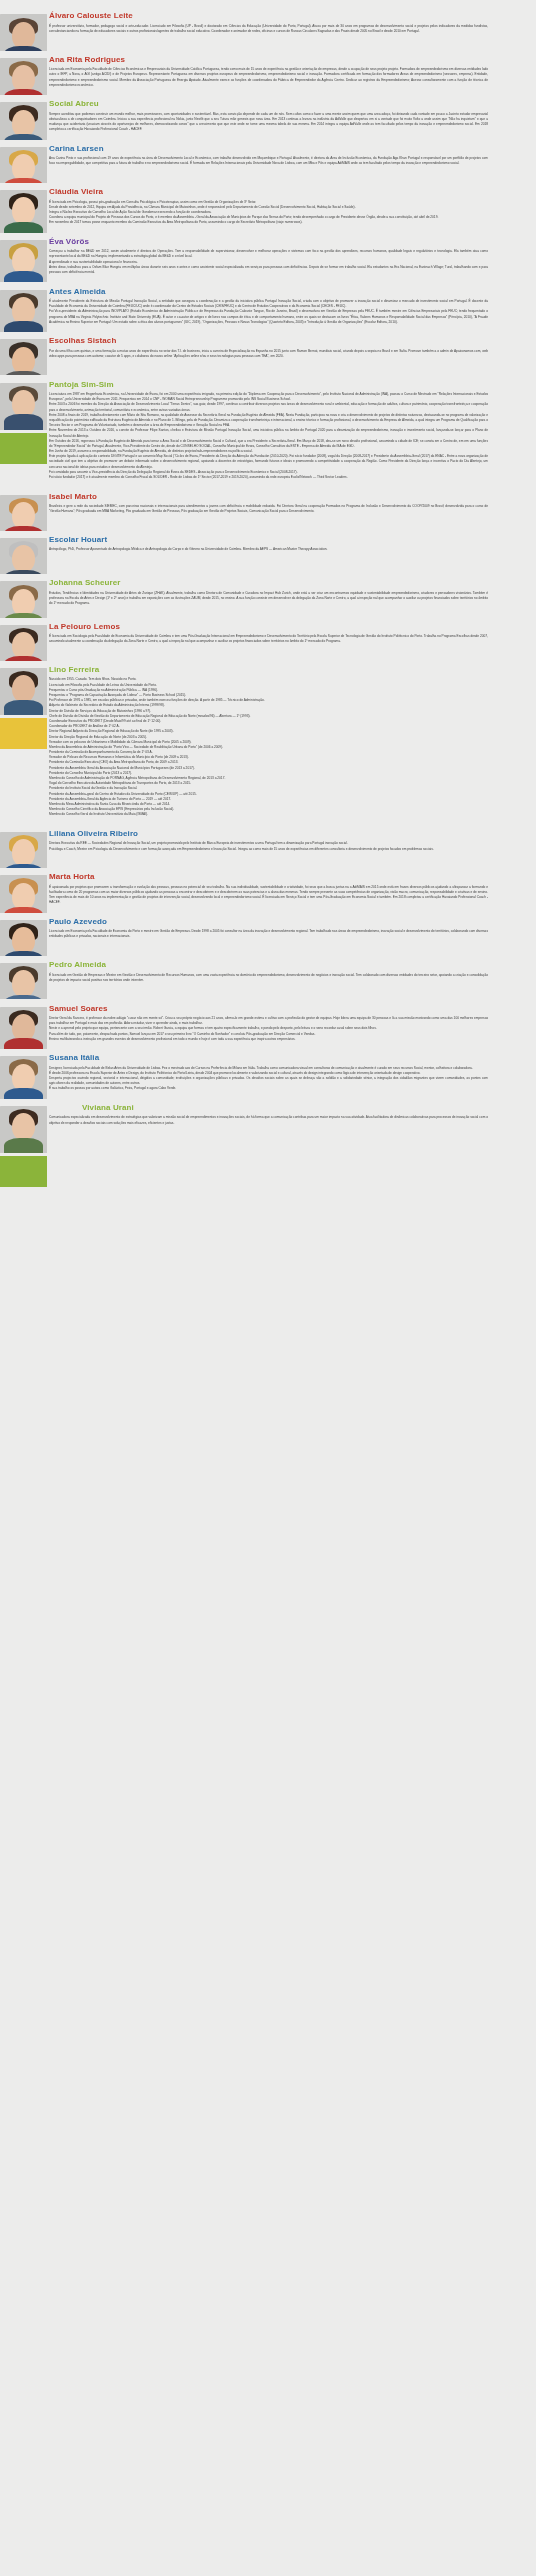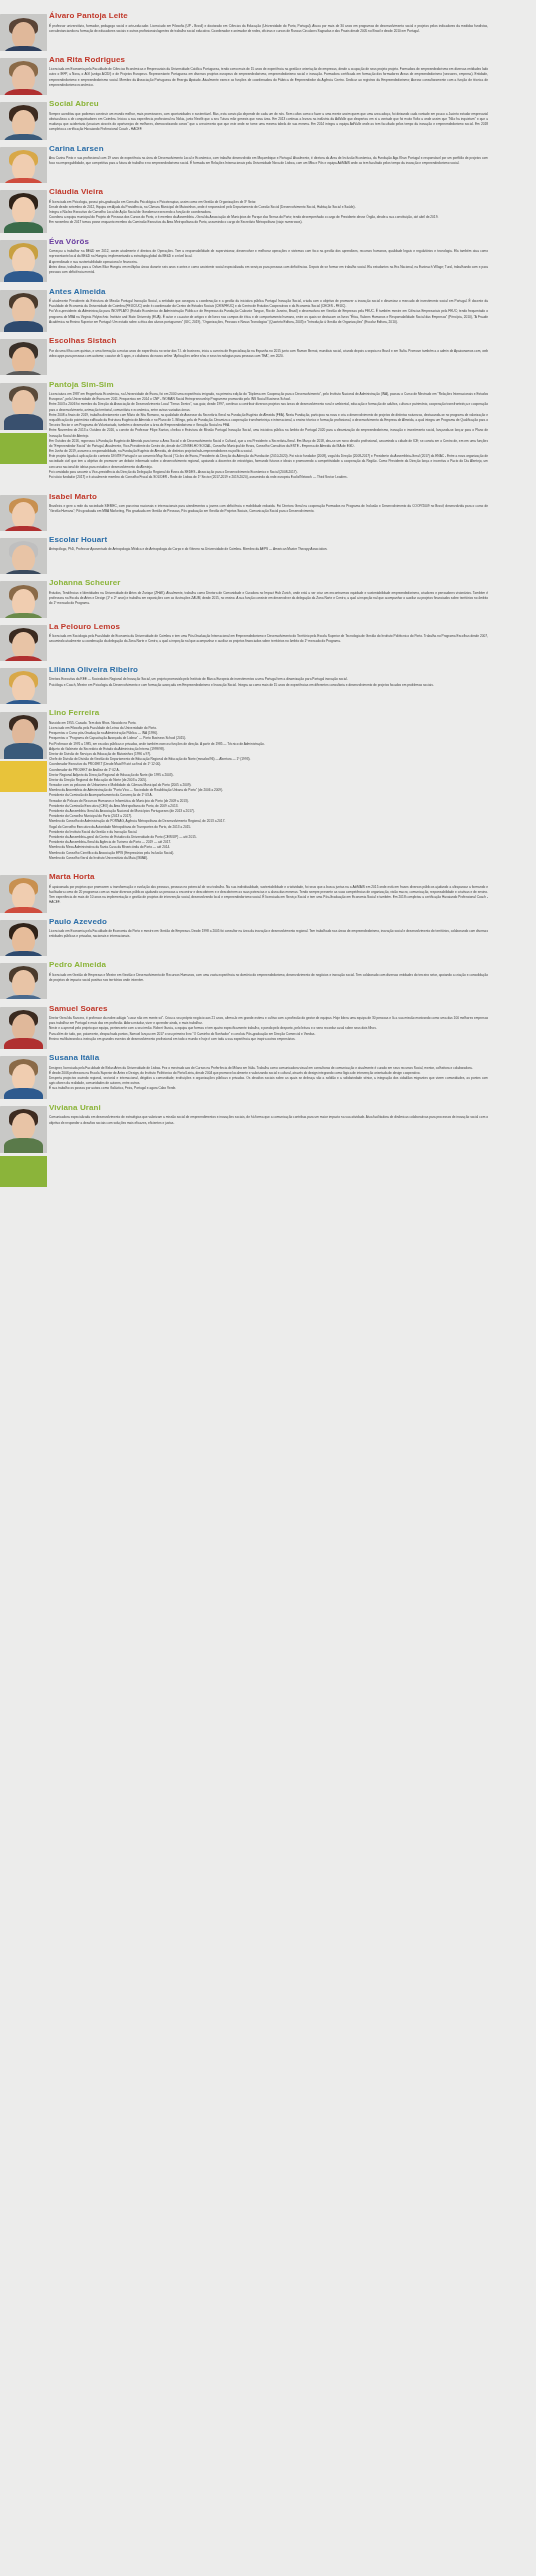--- a/index.html
+++ b/index.html
@@ -97,21 +97,21 @@
       <div class="speaker">
         <div class="sp-inner">
           <div class="photo">
             <div class="face">
               <div class="hair" style="background:#5a4436"></div>
               <div class="skin" style="background:#e0b89a"></div>
               <div class="body" style="background:#2d3f5e"></div>
             </div>
           </div>
           <div class="colorbar" style="background: rgb(226, 87, 76);"></div>
-          <div class="sp-name" style="color: rgb(192, 57, 43);">Álvaro Pantoja Leite</div>
+          <div class="sp-name" style="color: rgb(192, 57, 43);">Álvaro Calouste Leite</div>
           <div class="sp-bio">É professor universitário, formador, pedagogo social e arte-educador. Licenciado em Filosofia (UP - Brasil) e doutorado em Ciências da Educação (Universidade do Porto, Portugal). Atuou por mais de 30 anos em programas de desenvolvimento social e projetos pelos indicadores da medidas fundistas, consubstanciando na formação de educadores sociais e outros profissionais/agentes de trabalho social educativo. Coordenador e animador de redes, oficinas e cursos de Russas Circulares Sagradas e das Praxis desde 2005 no Brasil e desde 2010 em Portugal.</div>
         </div>
       </div>
       <div class="speaker">
         <div class="sp-inner">
           <div class="photo">
             <div class="face">
               <div class="hair" style="background:#8a6a48"></div>
               <div class="skin" style="background:#e6c0a4"></div>
               <div class="body" style="background:#b03030"></div>
@@ -282,35 +282,20 @@
           <div class="photo">
             <div class="face">
               <div class="hair" style="background:#3a2a20"></div>
               <div class="skin" style="background:#e8c4a6"></div>
               <div class="body" style="background:#b03030"></div>
             </div>
           </div>
           <div class="colorbar" style="background: rgb(192, 57, 43);"></div>
           <div class="sp-name" style="color: rgb(192, 57, 43);">La Pelouro Lemos</div>
           <div class="sp-bio">É licenciada em Sociologia pela Faculdade de Economia da Universidade de Coimbra e tem uma Pós-Graduação Internacional em Empreendedorismo e Desenvolvimento do Território pela Escola Superior de Tecnologia de Gestão do Instituto Politécnico do Porto. Trabalha no Programa Escolhas desde 2007, assumindo atualmente a coordenação da delegação da Zona Norte e Centro, a qual a inspeção nal que acompanhar e auxiliar os projetos financiados sobre territórios no âmbito do 1º mercado do Programa.</div>
-        </div>
-      </div>
-      <div class="speaker">
-        <div class="sp-inner">
-          <div class="photo">
-            <div class="face">
-              <div class="hair" style="background:#d8a848"></div>
-              <div class="skin" style="background:#f0cdb0"></div>
-              <div class="body" style="background:#2e5a8e"></div>
-            </div>
-          </div>
-          <div class="colorbar" style="background: rgb(240, 160, 48);"></div>
-          <div class="sp-name" style="color: rgb(45, 111, 168);">Liliana Oliveira Ribeiro</div>
-          <div class="sp-bio">Diretora Executiva da REE — Sociedades Regional de Inovação Social, um projeto promovido pelo Instituto de Marca Europeia de investimentos a uma Portugal tem a dinamização para Portugal inovação social.
-Psicóloga e Coach, Mestre em Psicologia da Desenvolvimento e com formação avançada em Empreendedorismo e Inovação Social. Integra ao como mais de 15 anos de experiências em diferentes consultoria e desenvolvimento de projetos focados em problemas sociais.</div>
         </div>
       </div>
       <div class="speaker">
         <div class="sp-inner">
           <div class="photo">
             <div class="face">
               <div class="hair" style="background:#3a2a20"></div>
               <div class="skin" style="background:#e0b89a"></div>
               <div class="body" style="background:#3a5a7a"></div>
             </div>
@@ -343,20 +328,35 @@
 Presidente da Assembleia-Geral da Agência de Turismo do Porto — 2019 — até 2017.
 Membro da Mesa Administrativa da Santa Casa da Misericórdia do Porto — até 2014.
 Membro do Conselho Científico da Associação EPIS (Empresários pela Inclusão Social).
 Membro do Conselho Geral do Instituto Universitário da Maia (ISMAI).</div>
         </div>
       </div>
       <div class="speaker">
         <div class="sp-inner">
           <div class="photo">
             <div class="face">
+              <div class="hair" style="background:#d8a848"></div>
+              <div class="skin" style="background:#f0cdb0"></div>
+              <div class="body" style="background:#2e5a8e"></div>
+            </div>
+          </div>
+          <div class="colorbar" style="background: rgb(240, 160, 48);"></div>
+          <div class="sp-name" style="color: rgb(45, 111, 168);">Liliana Oliveira Ribeiro</div>
+          <div class="sp-bio">Diretora Executiva da REE — Sociedades Regional de Inovação Social, um projeto promovido pelo Instituto de Marca Europeia de investimentos a uma Portugal tem a dinamização para Portugal inovação social.
+Psicóloga e Coach, Mestre em Psicologia da Desenvolvimento e com formação avançada em Empreendedorismo e Inovação Social. Integra ao como mais de 15 anos de experiências em diferentes consultoria e desenvolvimento de projetos focados em problemas sociais.</div>
+        </div>
+      </div>
+      <div class="speaker">
+        <div class="sp-inner">
+          <div class="photo">
+            <div class="face">
               <div class="hair" style="background:#c89050"></div>
               <div class="skin" style="background:#f0cdb0"></div>
               <div class="body" style="background:#cf4d3e"></div>
             </div>
           </div>
           <div class="colorbar" style="background: rgb(192, 57, 43);"></div>
           <div class="sp-name" style="color: rgb(192, 57, 43);">Marta Horta</div>
           <div class="sp-bio">É apaixonada por projetos que promovem a transformação e evolução das pessoas, pessoas no potencial de seu trabalho. Na sua individualidade, sustentabilidade e criatividade, foi seus que a busca juntas na a AdiMAIS em 2015 onde está em frases diversos públicos ajudando a ultrapassar a formando e facilitadora como de 20 programas com as maior diversos públicos ajudando as pessoas a encontrar e descobrirem e e descobrirem as suas potencias e a aluna das mesmas. Tendo sempre presente as suas competências de organização, visão macro, comunicação, responsabilidade e criativas e de ensino. Tem experiência de mais de 10 anos na implementação e gestão de projetos de intervenção social, desenvolvendo local e empreendedorismo social. É licenciada em Serviço Social e tem uma Pós-Graduação em Economia Social e também. Em 2018 completou a certificação Havaiando Professional Coach - HACEF.</div>
         </div>
       </div>
@@ -425,19 +425,19 @@
       <div class="speaker">
         <div class="sp-inner">
           <div class="photo">
             <div class="face">
               <div class="hair" style="background:#3d2b20"></div>
               <div class="skin" style="background:#e8c4a6"></div>
               <div class="body" style="background:#5a7a4a"></div>
             </div>
           </div>
           <div class="colorbar" style="background: rgb(139, 180, 58);"></div>
-          <div class="sp-name" style="color: rgb(139, 180, 58);">Viviana Urani</div>
+          <div class="sp-name" style="color: rgb(139, 180, 58); margin-left: 33px;">Viviana Urani</div>
           <div class="sp-bio">Comunicadora especializada em desenvolvimento de estratégias que valorizam a missão social de empreendimentos e inovações sociais, de há forma que a comunicação contribua para um maior impacto na sua atividade. Atua facilitadora de dinâmicas colaborativas para processos de inovação social com o objetivo de responder a desafios sociais com soluções mais eficazes, eficientes e justas.</div>
         </div>
       </div>
     </div>
 </div>
 
 
 </body></html>

